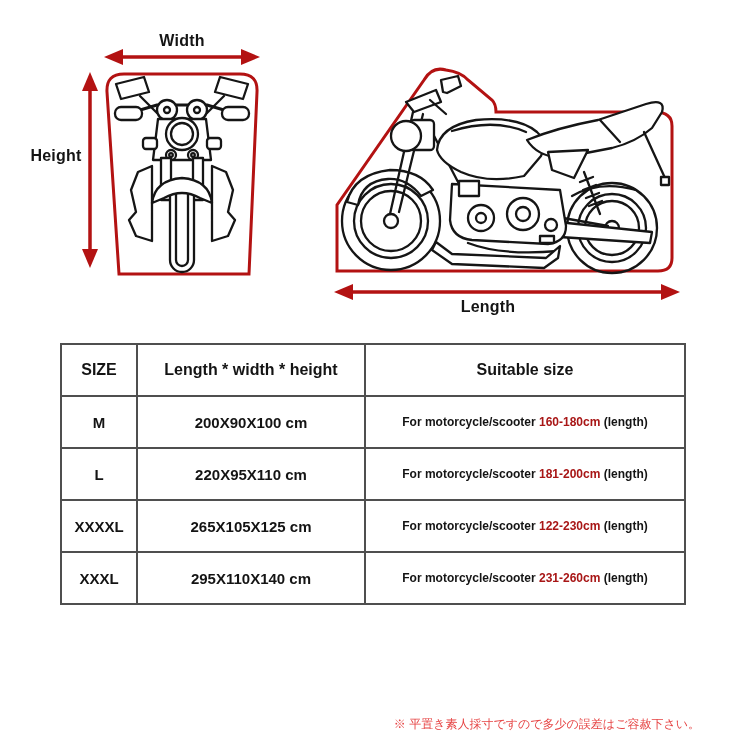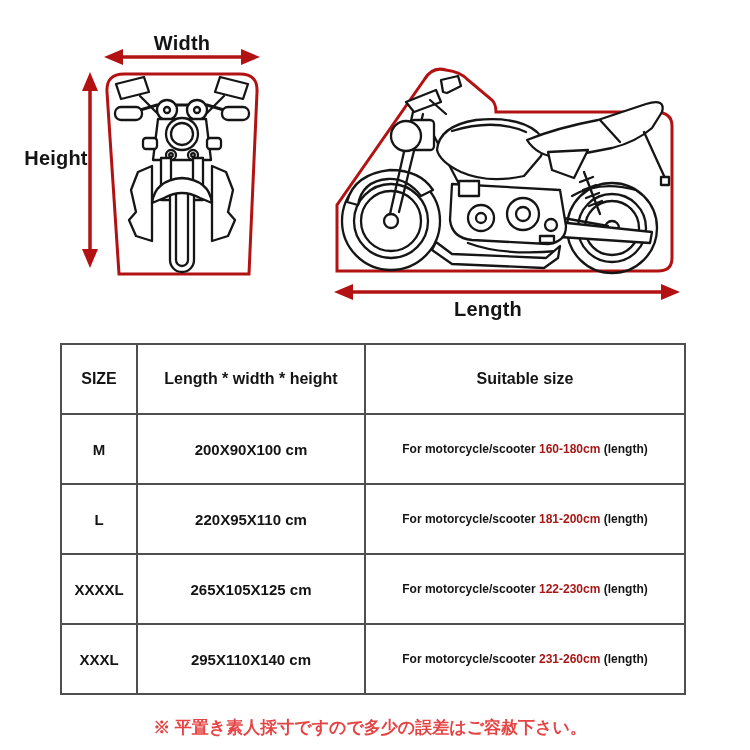--- a/index.html
+++ b/index.html
@@ -2,43 +2,43 @@
 <html><head>
 <meta charset="utf-8">
 <style>
   html,body { margin:0; padding:0; background:#ffffff; }
   .canvas {
     position:relative; width:750px; height:750px; background:#ffffff;
     font-family:"Liberation Sans", sans-serif; overflow:hidden;
   }
   svg { position:absolute; left:0; top:0; }
   .lbl {
-    position:absolute; font-weight:bold; color:#141414; font-size:20px;
+    position:absolute; font-weight:bold; color:#141414; font-size:16px;
     text-align:center; letter-spacing:0.2px;
   }
   .lbl-width  { left:147px; top:32px;  width:70px; }
   .lbl-height { left:22px;  top:147px; width:68px; }
   .lbl-length { left:448px; top:298px; width:80px; }
 
   table.size-table {
     position:absolute; left:60px; top:343px; width:624px;
     border-collapse:collapse; table-layout:fixed;
   }
   .size-table th, .size-table td {
     border:2px solid #4f4f4f; text-align:center; vertical-align:middle;
-    color:#141414; font-weight:bold; padding:9px;
+    color:#141414; font-weight:bold; padding:0;
   }
   .size-table thead th { height:50px; font-size:16px; }
   .size-table tbody td { height:50px; font-size:15px; }
   .size-table td.suitable-cell { font-size:12px; }
   .range { color:#a81616; }
 
   .footer-note {
-    position:absolute; left:40px; top:716px; width:660px; text-align:center;
-    color:#e64444; font-size:17px; font-weight:bold;
+    position:absolute; left:40px; top:716px; width:660px; text-align:right;
+    color:#e64444; font-size:12px; font-weight:normal;
   }
 </style>
 </head>
 <body>
 
 <div class="canvas">
 
   <svg width="750" height="336" viewBox="0 0 750 336">
 
     <path d="M119 274 L107 92 Q106 74 124 74 L240 74 Q258 74 257 92 L249 274 Z" fill="none" stroke="#b31212" stroke-width="3"></path>

